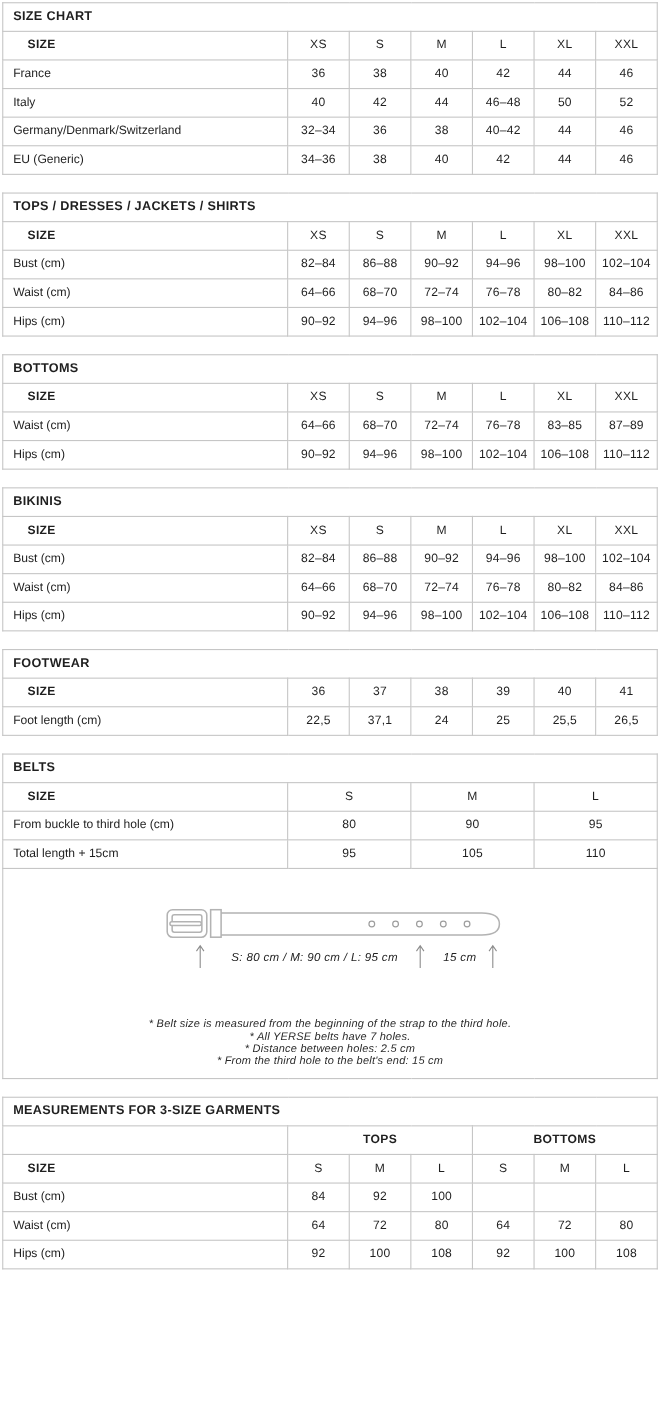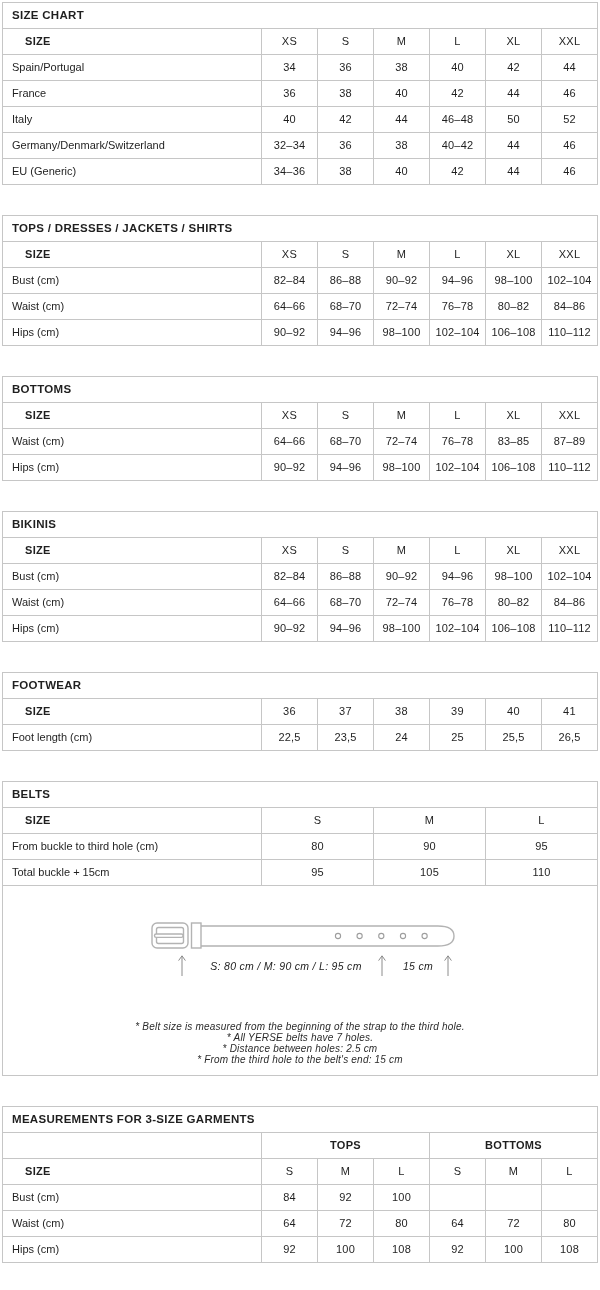--- a/index.html
+++ b/index.html
@@ -8,21 +8,21 @@
     width: 600px;
     background: #ffffff;
     font-family: "Liberation Sans", sans-serif;
     color: #1f1f1f;
   }
   .page { padding: 2px; }
   table.sheet {
     width: 596px;
     border-collapse: collapse;
     table-layout: fixed;
-    margin: 0 0 30px 0;
+    margin: 0 0 16px 0;
   }
   table.sheet.last { margin-bottom: 0; }
   .sheet td {
     border: 1px solid #c6c6c6;
     height: 26px;
     padding: 0;
     font-size: 11px;
     line-height: 13px;
     overflow: hidden;
     white-space: nowrap;
@@ -67,29 +67,20 @@
           <tr class="header-row">
             <td class="corner-cell">SIZE</td>
             <td class="head-cell">XS</td>
             <td class="head-cell">S</td>
             <td class="head-cell">M</td>
             <td class="head-cell">L</td>
             <td class="head-cell">XL</td>
             <td class="head-cell">XXL</td>
           </tr>
           <tr class="data-row">
-            <td class="label-cell">Spain/Portugal</td>
-            <td class="val-cell">34</td>
-            <td class="val-cell">36</td>
-            <td class="val-cell">38</td>
-            <td class="val-cell">40</td>
-            <td class="val-cell">42</td>
-            <td class="val-cell">44</td>
-          </tr>
-          <tr class="data-row">
             <td class="label-cell">France</td>
             <td class="val-cell">36</td>
             <td class="val-cell">38</td>
             <td class="val-cell">40</td>
             <td class="val-cell">42</td>
             <td class="val-cell">44</td>
             <td class="val-cell">46</td>
           </tr>
           <tr class="data-row">
             <td class="label-cell">Italy</td>
@@ -286,21 +277,21 @@
             <td class="head-cell">36</td>
             <td class="head-cell">37</td>
             <td class="head-cell">38</td>
             <td class="head-cell">39</td>
             <td class="head-cell">40</td>
             <td class="head-cell">41</td>
           </tr>
           <tr class="data-row">
             <td class="label-cell">Foot length (cm)</td>
             <td class="val-cell">22,5</td>
-            <td class="val-cell">23,5</td>
+            <td class="val-cell">37,1</td>
             <td class="val-cell">24</td>
             <td class="val-cell">25</td>
             <td class="val-cell">25,5</td>
             <td class="val-cell">26,5</td>
           </tr>
         </tbody>
       </table>
       <table class="sheet">
         <colgroup>
           <col style="width: 259px;">
@@ -318,21 +309,21 @@
             <td class="head-cell">M</td>
             <td class="head-cell">L</td>
           </tr>
           <tr class="data-row">
             <td class="label-cell">From buckle to third hole (cm)</td>
             <td class="val-cell">80</td>
             <td class="val-cell">90</td>
             <td class="val-cell">95</td>
           </tr>
           <tr class="data-row">
-            <td class="label-cell">Total buckle + 15cm</td>
+            <td class="label-cell">Total length + 15cm</td>
             <td class="val-cell">95</td>
             <td class="val-cell">105</td>
             <td class="val-cell">110</td>
           </tr>
           <tr class="diagram-row">
             <td class="diagram-cell" colspan="4">
   <div class="diagram-wrap">
     <svg width="596" height="92" viewBox="0 0 596 92">
       <g fill="none" stroke="#b3b3b3" stroke-width="1.4">
         <path d="M196 40 H435 C447 40 451 44 451 50 C451 56 447 60 435 60 H196 Z"></path>

